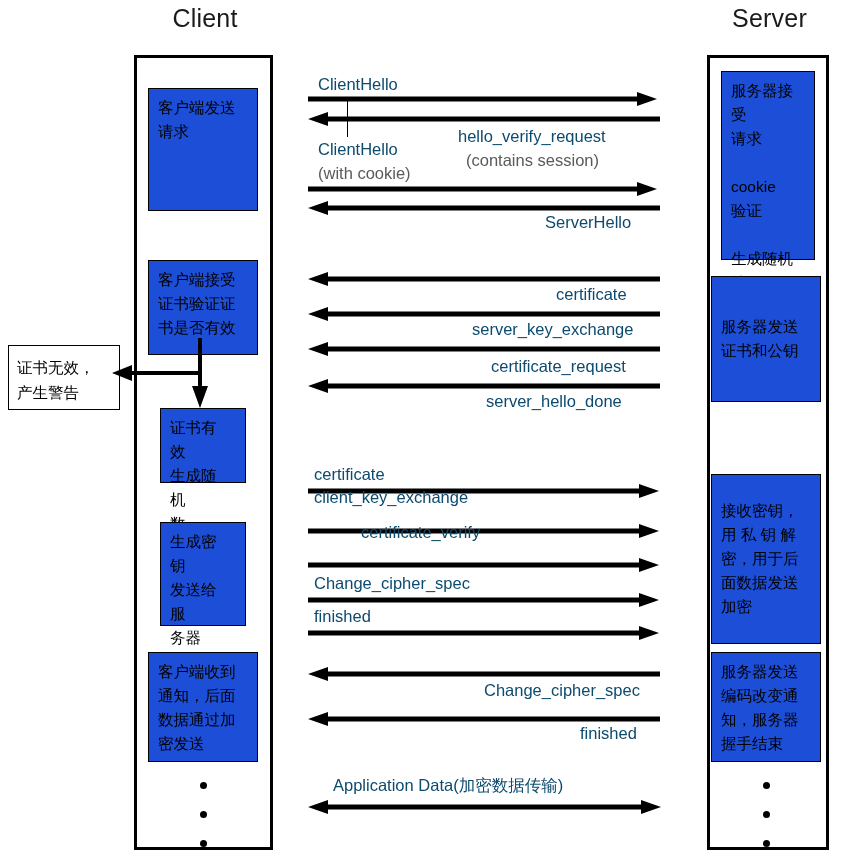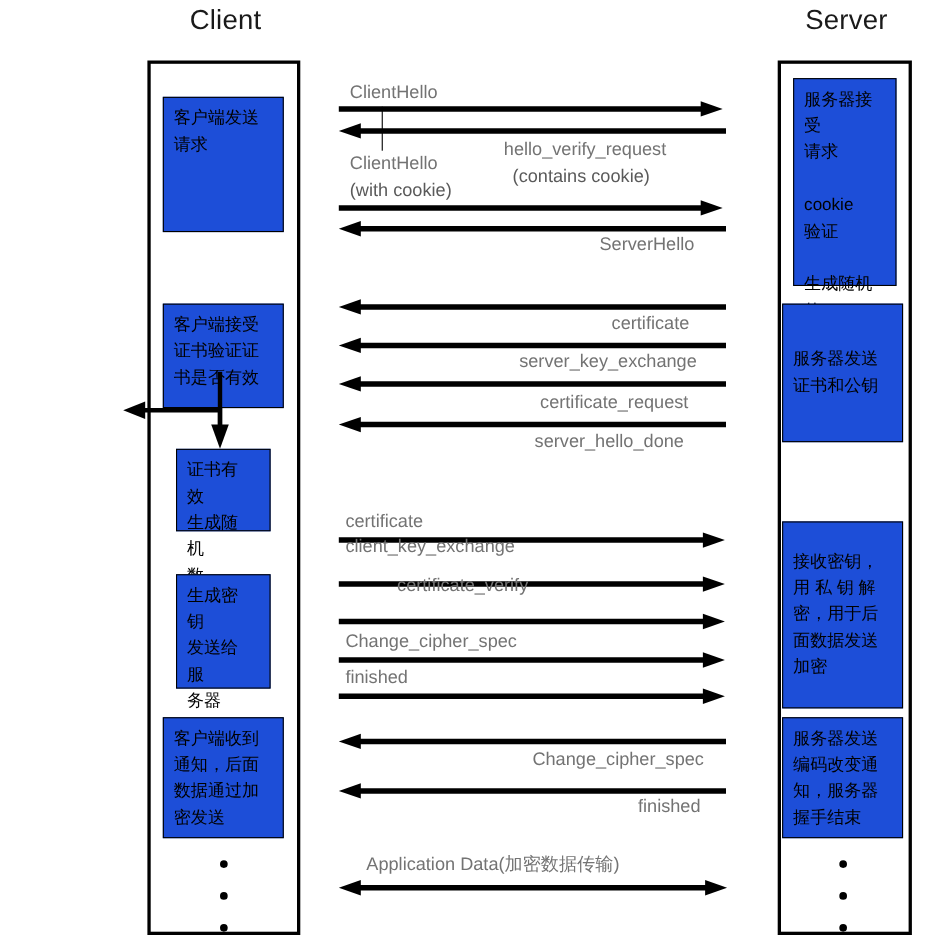--- a/index.html
+++ b/index.html
@@ -55,21 +55,21 @@
     background: #ffffff;
     box-sizing: border-box;
     font-size: 15.5px;
     line-height: 1.6;
     padding: 10px 8px;
     white-space: pre-line;
   }
   .msg-label {
     position: absolute;
     font-size: 16.5px;
-    color: #737373;
+    color: #0c4a6e;
     white-space: nowrap;
   }
   .msg-label.sub { color: #5a5a5a; }
   .arrow-svg {
     position: absolute;
     overflow: visible;
   }
   .dots {
     position: absolute;
     text-align: center;
@@ -97,21 +97,21 @@
 
   <div class="lane-title" style="left:712px; top:4px; width:115px;">Server</div>
   <div class="lane-title" style="left:150px; top:4px; width:110px;">Client</div>
 
   <div class="lifeline" style="left:134px; top:55px; width:139px; height:795px;"></div>
   <div class="lifeline" style="left:707px; top:55px; width:122px; height:795px;"></div>
 
   <div class="note" style="left:148px; top:88px; width:110px; height:123px;">客户端发送
 请求</div>
 
-  <div class="note" style="left:148px; top:276px; width:110px; height:95px;">客户端接受
+  <div class="note" style="left:148px; top:260px; width:110px; height:95px;">客户端接受
 证书验证证
 书是否有效</div>
 
   <div class="note" style="left:160px; top:408px; width:86px; height:75px;">证书有效
 生成随机
 数</div>
 
   <div class="note" style="left:160px; top:522px; width:86px; height:104px;">生成密钥
 发送给服
 务器
@@ -149,20 +149,22 @@
 编码改变通
 知，服务器
 握手结束</div>
 
   <div class="dots" style="left:711px; top:782px; width:110px;">
     <div class="dot"></div>
     <div class="dot"></div>
     <div class="dot"></div>
   </div>
 
+  <div class="alert-box" style="left:8px; top:345px; width:112px; height:65px;">证书无效，
+产生警告</div>
 
   <svg class="arrow-svg" style="left:0px; top:330px;" width="260" height="100" viewBox="0 0 260 100">
     <path d="M200,8 L200,60" stroke="#000" stroke-width="4" fill="none"></path>
     <path d="M200,60 L200,40" stroke="#000" stroke-width="4" fill="none"></path>
     <polygon points="200,78 192,56 208,56" fill="#000"></polygon>
     <path d="M200,43 L126,43" stroke="#000" stroke-width="4" fill="none"></path>
     <polygon points="112,43 132,35 132,51" fill="#000"></polygon>
   </svg>
 
   <div class="msg-label" style="left:318px; top:75px;">ClientHello</div>
@@ -171,21 +173,21 @@
     <polygon points="351,7 331,0 331,14" fill="#000"></polygon>
   </svg>
 
   <div class="tickline" style="left:347px; top:97px; height:40px;"></div>
 
   <svg class="arrow-svg" style="left:306px; top:112px;" width="360" height="14" viewBox="0 0 360 14">
     <line x1="18" y1="7" x2="354" y2="7" stroke="#000" stroke-width="5"></line>
     <polygon points="2,7 22,0 22,14" fill="#000"></polygon>
   </svg>
   <div class="msg-label" style="left:458px; top:127px;">hello_verify_request</div>
-  <div class="msg-label sub" style="left:466px; top:151px;">(contains cookie)</div>
+  <div class="msg-label sub" style="left:466px; top:151px;">(contains session)</div>
 
   <div class="msg-label" style="left:318px; top:140px;">ClientHello</div>
   <div class="msg-label sub" style="left:318px; top:164px;">(with cookie)</div>
 
   <svg class="arrow-svg" style="left:306px; top:182px;" width="360" height="14" viewBox="0 0 360 14">
     <line x1="2" y1="7" x2="336" y2="7" stroke="#000" stroke-width="5"></line>
     <polygon points="351,7 331,0 331,14" fill="#000"></polygon>
   </svg>
 
   <svg class="arrow-svg" style="left:306px; top:201px;" width="360" height="14" viewBox="0 0 360 14">

